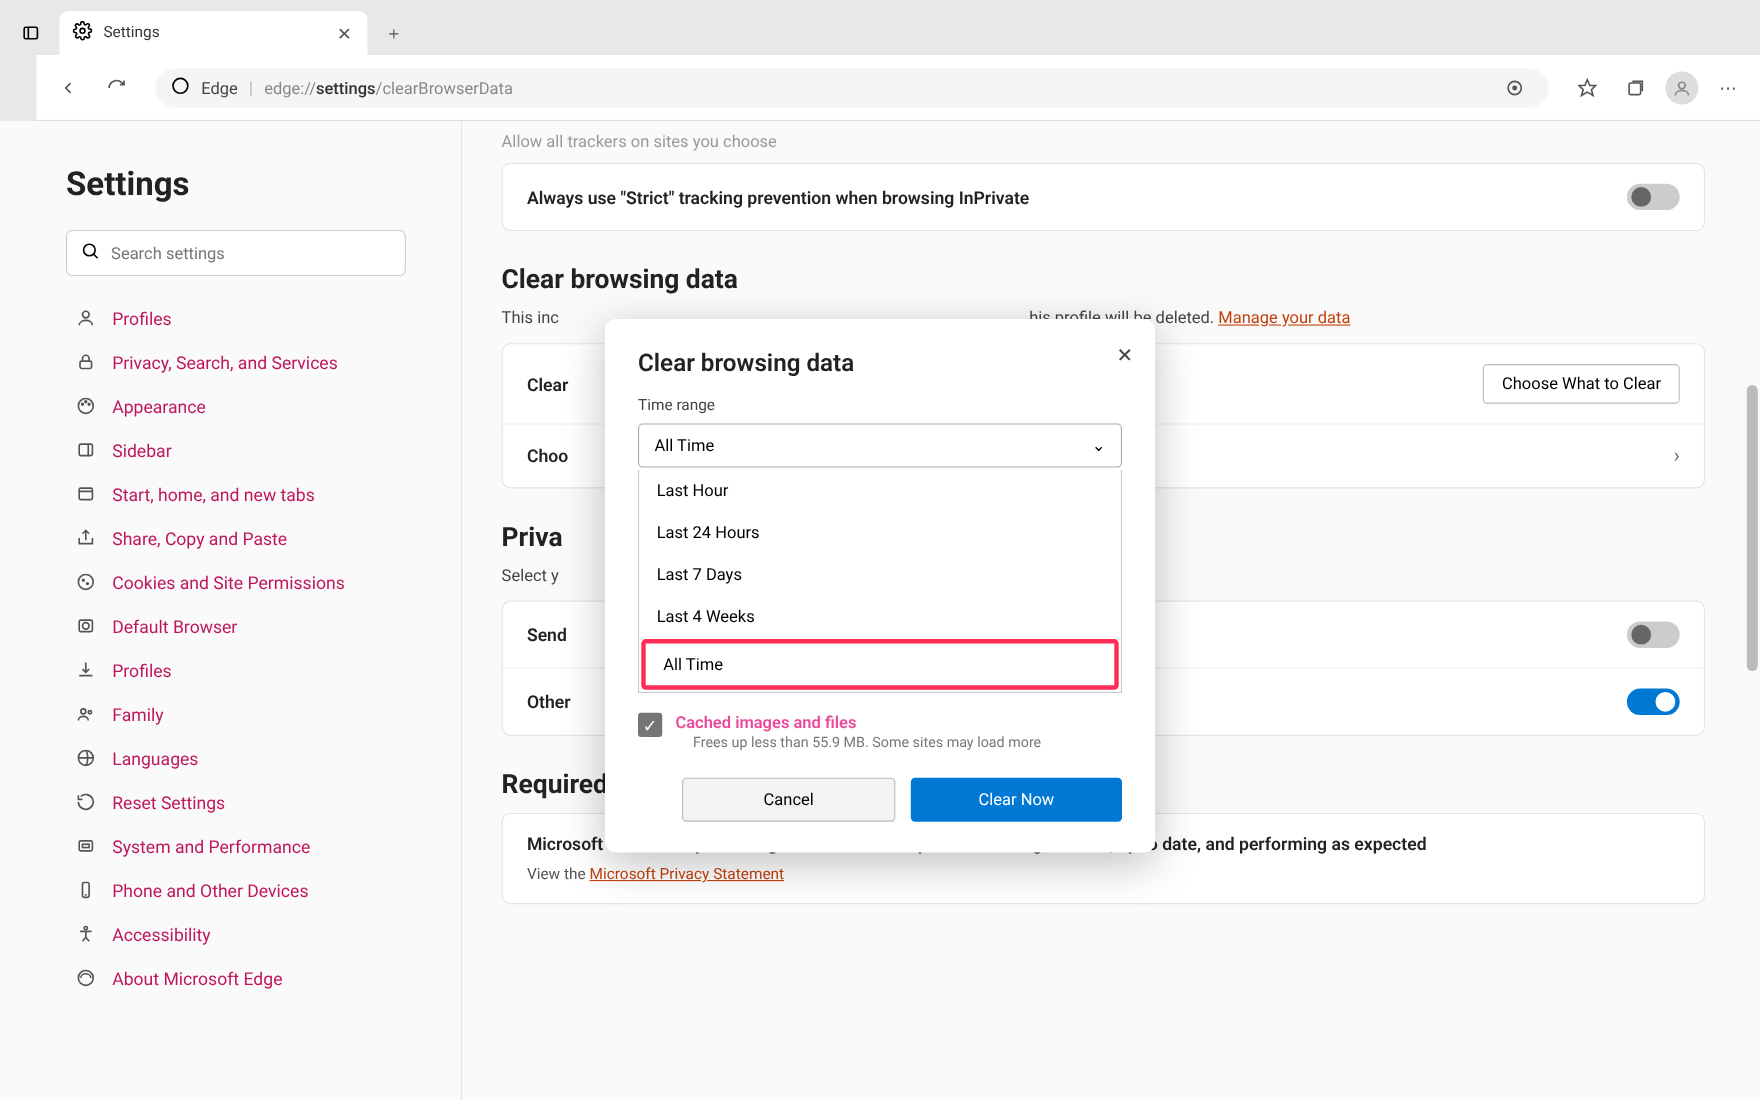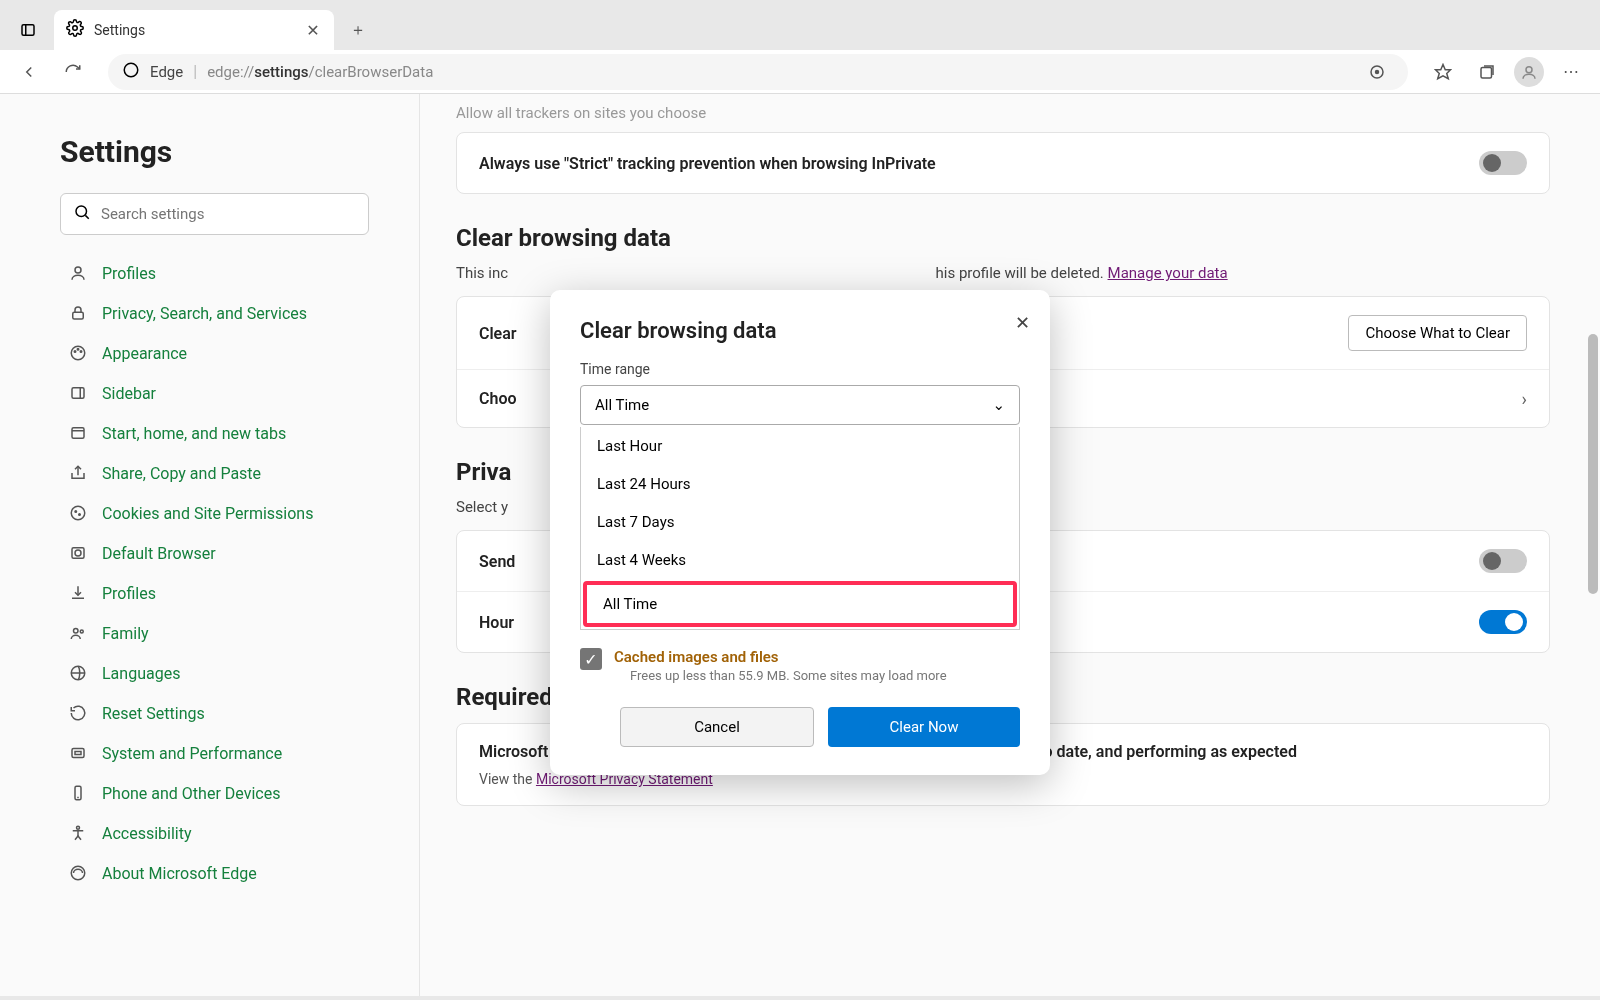--- a/index.html
+++ b/index.html
@@ -6,71 +6,71 @@
 body { background: #e8e8e8; width: 1600px; height: 1000px; overflow: hidden; position: relative; }
 
 
 .titlebar { height: 50px; background: #e8e8e8; display: flex; align-items: flex-end; padding-left: 10px; }
 .tab-sidebar-btn { width: 36px; height: 36px; display: flex; align-items: center; justify-content: center; margin-bottom: 2px; }
 .tab { background: #fff; border-radius: 8px 8px 0 0; height: 40px; display: flex; align-items: center; padding: 0 12px; gap: 10px; min-width: 280px; margin-left: 8px; }
 .tab-title { font-size: 14px; color: #333; flex: 1; }
 .tab-close { width: 18px; height: 18px; display: flex; align-items: center; justify-content: center; color: #555; cursor: pointer; }
 .new-tab { width: 36px; height: 36px; display: flex; align-items: center; justify-content: center; margin-left: 6px; margin-bottom: 2px; cursor: pointer; color: #555; }
 
-.toolbar { height: 44px; background: #fff; display: flex; align-items: center; padding: 0 12px; gap: 10px; border-bottom: 1px solid #ddd; }
+.toolbar { height: 60px; background: #fff; display: flex; align-items: center; padding: 0 12px; gap: 10px; border-bottom: 1px solid #ddd; margin-left: 33px; }
 .nav-btn { width: 34px; height: 34px; display: flex; align-items: center; justify-content: center; color: #555; cursor: pointer; border-radius: 4px; }
 .addressbar { flex: 1; height: 36px; background: #f5f5f5; border-radius: 18px; display: flex; align-items: center; padding: 0 14px; gap: 10px; margin: 0 8px; }
 .addr-label { font-size: 15px; color: #444; }
 .addr-sep { color: #bbb; }
 .addr-url { font-size: 15px; color: #888; }
 .addr-url b { color: #333; font-weight: 500; }
 .toolbar-icon { width: 34px; height: 34px; display: flex; align-items: center; justify-content: center; color: #555; cursor: pointer; }
 .avatar { width: 30px; height: 30px; border-radius: 50%; background: #ddd; display: flex; align-items: center; justify-content: center; }
 
 
 .content { display: flex; height: calc(1000px - 98px); background: #fafafa; position: relative; }
 .sidebar { width: 420px; padding: 40px 50px 0 60px; border-right: 1px solid #e5e5e5; }
 .sidebar h1 { font-size: 30px; font-weight: 700; color: #222; margin-bottom: 24px; }
 .search-box { display: flex; align-items: center; border: 1px solid #ccc; border-radius: 6px; height: 42px; padding: 0 12px; gap: 10px; margin-bottom: 18px; background: #fff; }
 .search-box input { border: none; outline: none; font-size: 15px; flex: 1; background: transparent; }
 .nav-list { list-style: none; }
-.nav-item { display: flex; align-items: center; gap: 14px; padding: 10px 8px; font-size: 16px; color: #15803d; cursor: pointer; border-radius: 4px; }
+.nav-item { display: flex; align-items: center; gap: 14px; padding: 10px 8px; font-size: 16px; color: #be185d; cursor: pointer; border-radius: 4px; }
 .nav-item .icon { width: 20px; height: 20px; color: #555; display: flex; align-items: center; justify-content: center; }
 
 .main { flex: 1; padding: 10px 50px 0 36px; overflow: hidden; position: relative; }
 .faded { color: #999; font-size: 15px; margin-bottom: 10px; }
 .card { background: #fff; border: 1px solid #e3e3e3; border-radius: 8px; padding: 0; margin-bottom: 30px; }
 .row { display: flex; align-items: center; justify-content: space-between; padding: 18px 22px; }
 .row + .row-sep { border-top: 1px solid #eee; }
 .row-title { font-size: 16px; font-weight: 600; color: #222; }
 .toggle { width: 48px; height: 24px; border-radius: 12px; background: #ccc; position: relative; cursor: pointer; }
 .toggle .knob { width: 18px; height: 18px; border-radius: 50%; background: #666; position: absolute; top: 3px; left: 4px; }
 .toggle.on { background: #0078d4; }
 .toggle.on .knob { background: #fff; left: auto; right: 4px; }
 
 .section-title { font-size: 24px; font-weight: 700; color: #222; margin: 18px 0 12px; }
 .section-desc { font-size: 15px; color: #444; margin-bottom: 14px; }
-.link { color: #701a75; text-decoration: underline; cursor: pointer; }
+.link { color: #c2410c; text-decoration: underline; cursor: pointer; }
 .choose-btn { border: 1px solid #bbb; background: #fff; padding: 8px 16px; border-radius: 4px; font-size: 15px; cursor: pointer; }
 .chevron { color: #666; font-size: 18px; }
 
 .scrollbar { position: absolute; right: 2px; top: 240px; width: 10px; height: 260px; background: #bbb; border-radius: 5px; }
 
 
 .modal { position: absolute; left: 550px; top: 290px; width: 500px; background: #fff; border-radius: 10px; box-shadow: 0 10px 40px rgba(0,0,0,0.25); padding: 28px 30px; z-index: 50; }
 .modal h2 { font-size: 22px; font-weight: 600; color: #222; margin-bottom: 18px; }
 .modal-close { position: absolute; right: 20px; top: 22px; cursor: pointer; color: #444; font-size: 18px; }
 .modal-label { font-size: 14px; color: #444; margin-bottom: 8px; }
 .select { border: 1px solid #aaa; border-radius: 4px; height: 40px; display: flex; align-items: center; justify-content: space-between; padding: 0 14px; font-size: 15px; cursor: pointer; margin-bottom: 2px; }
 .dropdown { border: 1px solid #ccc; border-top: none; background: #fff; }
 .dropdown-item { padding: 10px 16px; font-size: 15px; cursor: pointer; }
 .dropdown-item.highlight { border: 4px solid #ff2d55; border-radius: 4px; margin: 2px; }
 .checkbox-row { display: flex; gap: 12px; margin-top: 18px; }
 .checkbox { width: 22px; height: 22px; background: #757575; border-radius: 3px; display: flex; align-items: center; justify-content: center; color: #fff; flex-shrink: 0; }
-.cb-label { font-size: 15px; font-weight: 600; color: #a16207; }
+.cb-label { font-size: 15px; font-weight: 600; color: #ec4899; }
 .cb-sub { font-size: 13px; color: #777; margin-top: 2px; margin-left: 16px; }
 .modal-buttons { display: flex; gap: 14px; margin-top: 24px; padding-left: 40px; }
 .btn { flex: 1; height: 40px; border-radius: 4px; font-size: 15px; cursor: pointer; border: 1px solid #bbb; background: #f3f3f3; }
 .btn.primary { background: #0078d4; color: #fff; border: none; }
 
 svg { width: 18px; height: 18px; stroke: currentColor; fill: none; stroke-width: 2; }
 </style>
 </head>
 <body>
 
@@ -338,21 +338,21 @@
     <div class="section-title">Priva</div>
     <div class="section-desc">Select y</div>
     <div class="card">
       <div class="row">
         <div class="row-title">Send</div>
         <div class="toggle">
             <div class="knob"></div>
           </div>
       </div>
       <div class="row row-sep">
-        <div class="row-title">Hour</div>
+        <div class="row-title">Other</div>
         <div class="toggle on">
             <div class="knob"></div>
           </div>
       </div>
     </div>
 
     <div class="section-title">Required diagnostic data</div>
     <div class="card">
       <div class="row" style="display:block;">
         <div class="row-title">Microsoft collects required diagnostic data to keep Microsoft Edge secure, up to date, and performing as expected</div>

